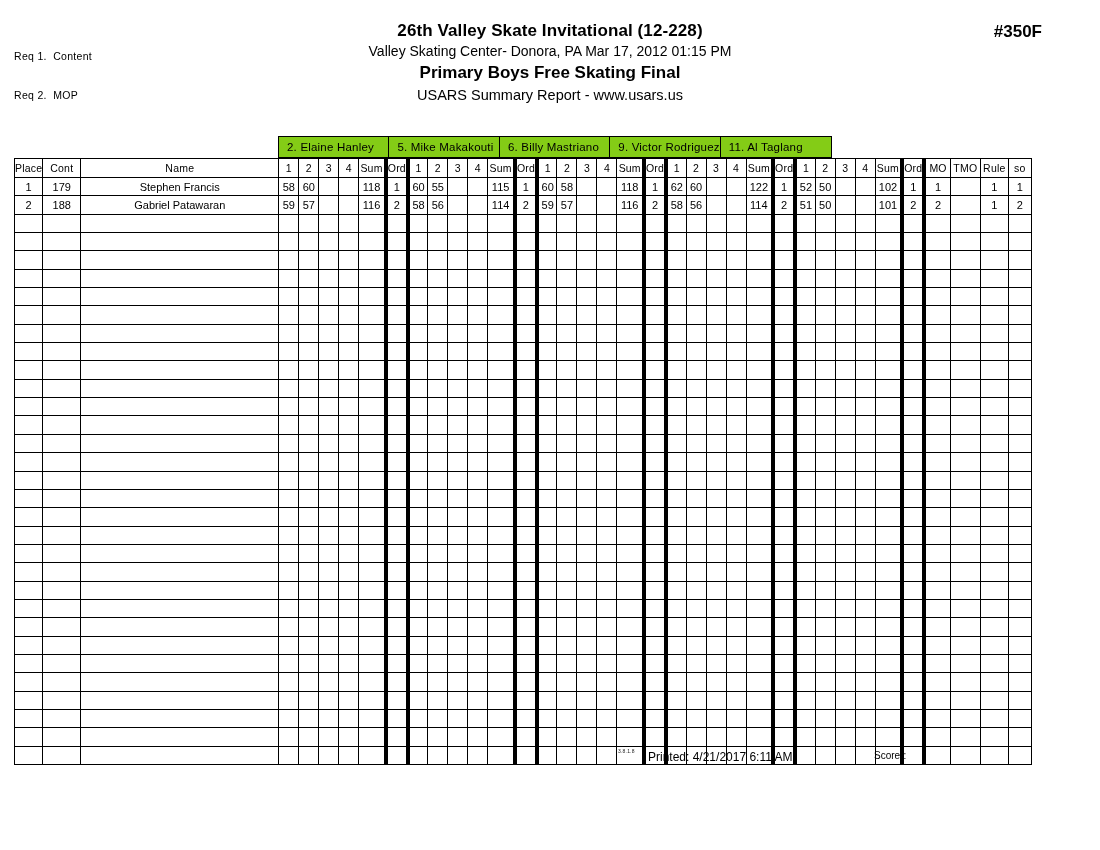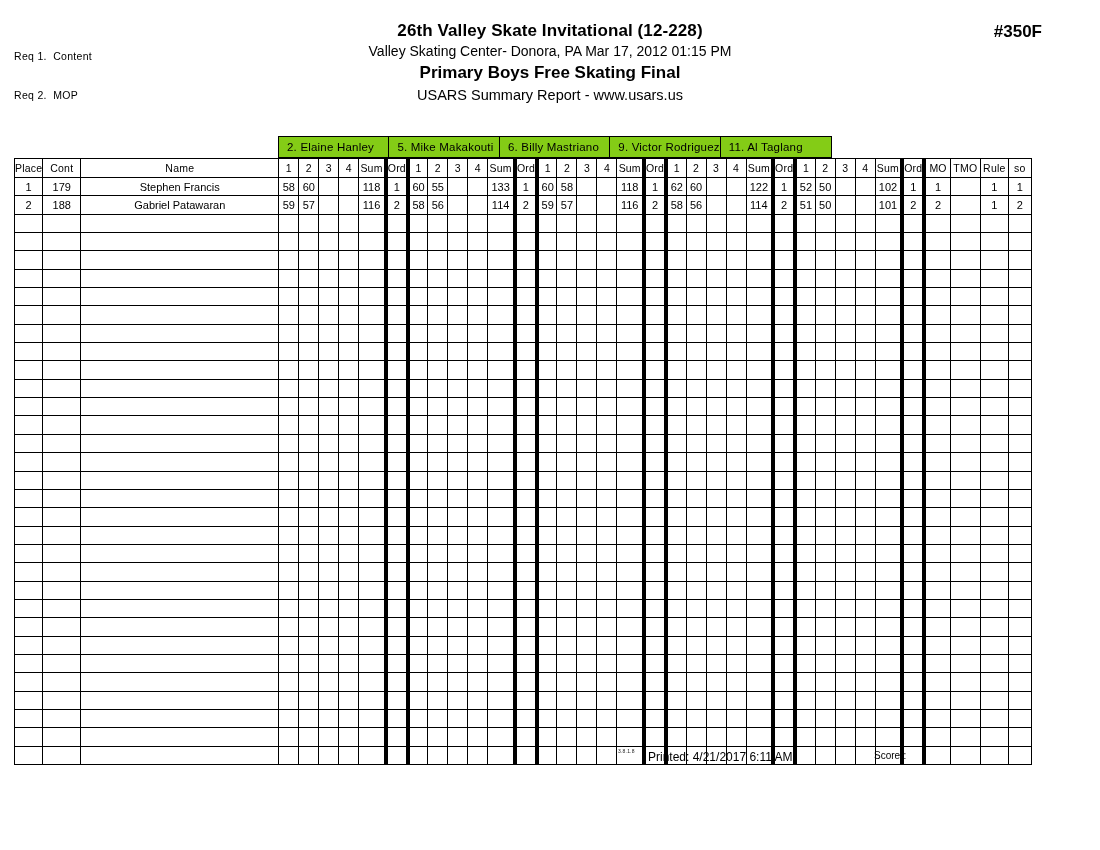--- a/index.html
+++ b/index.html
@@ -250,21 +250,21 @@
         <td class="judge-score">58</td>
         <td class="judge-score">60</td>
         <td class="judge-score"></td>
         <td class="judge-score"></td>
         <td class="judge-sum">118</td>
         <td class="ord-col">1</td>
         <td class="judge-score">60</td>
         <td class="judge-score">55</td>
         <td class="judge-score"></td>
         <td class="judge-score"></td>
-        <td class="judge-sum">133</td>
+        <td class="judge-sum">115</td>
         <td class="ord-col">1</td>
         <td class="judge-score">60</td>
         <td class="judge-score">58</td>
         <td class="judge-score"></td>
         <td class="judge-score"></td>
         <td class="judge-sum">118</td>
         <td class="ord-col">1</td>
         <td class="judge-score">62</td>
         <td class="judge-score">60</td>
         <td class="judge-score"></td>

